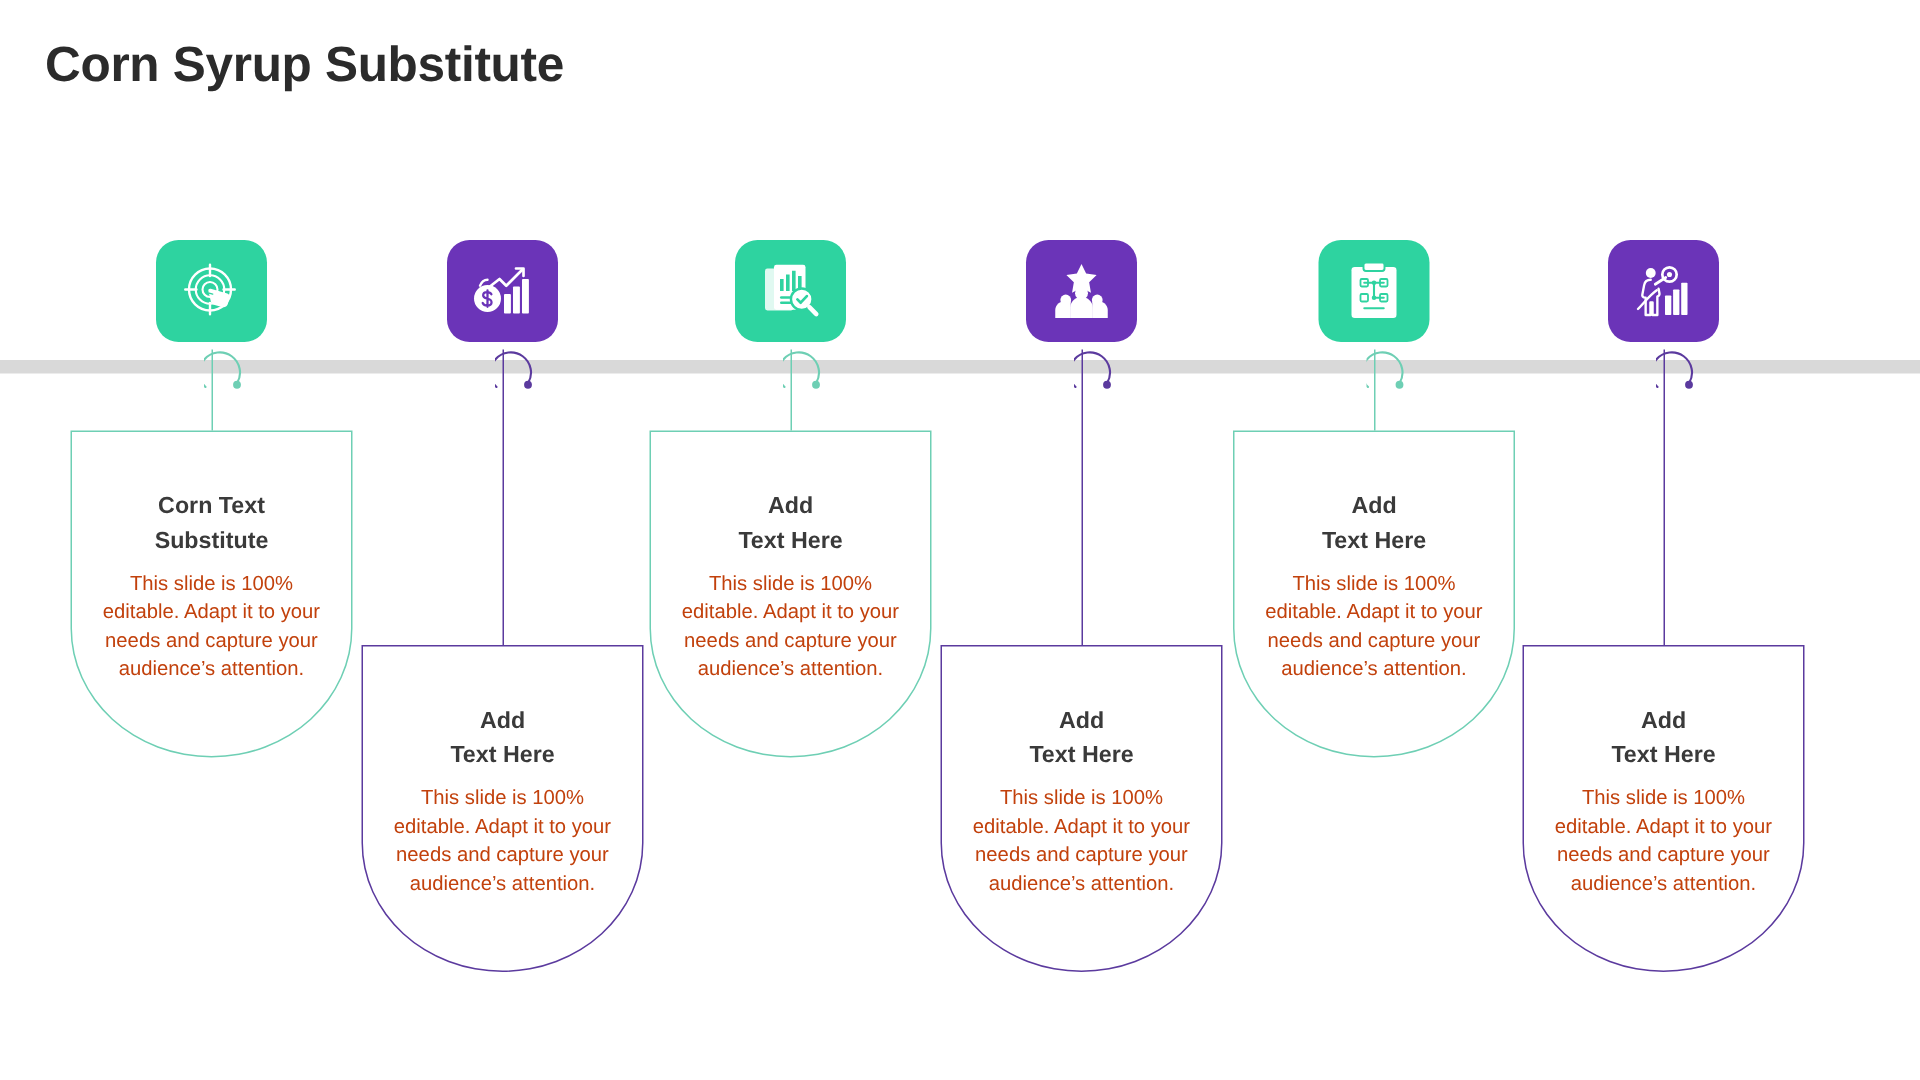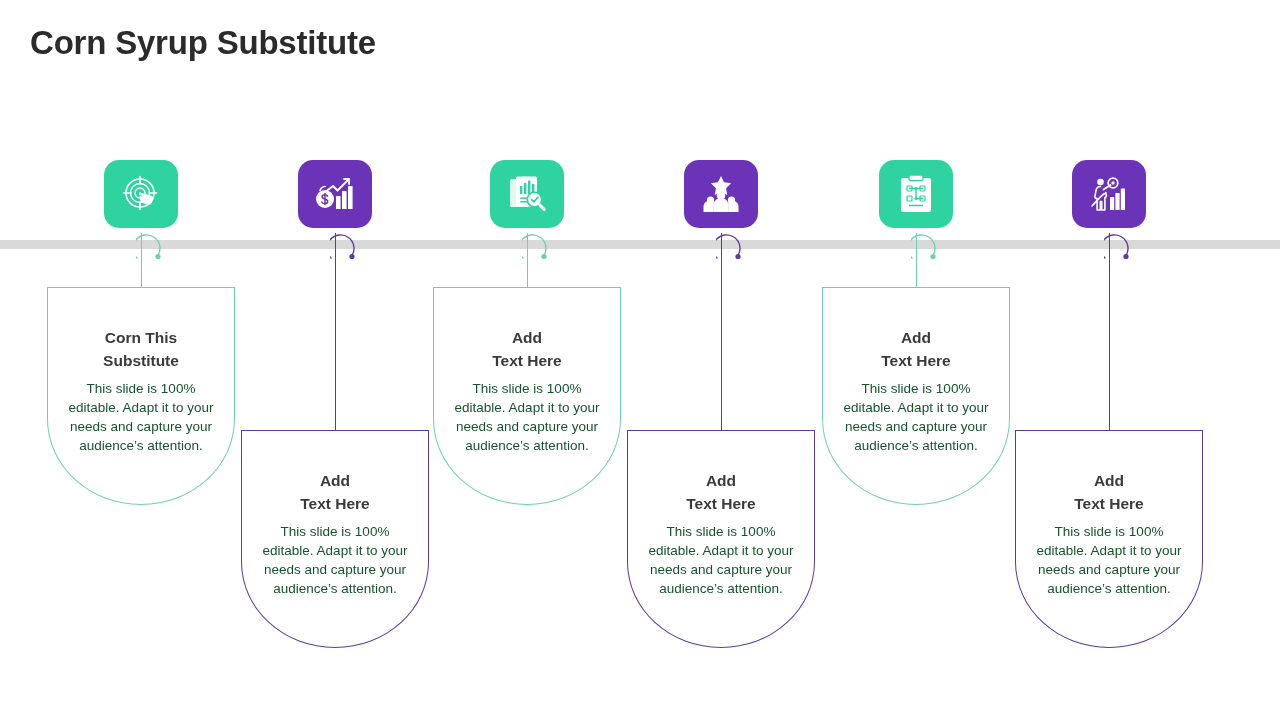--- a/index.html
+++ b/index.html
@@ -103,21 +103,21 @@
     font-weight: bold;
     color: #3a3a3a;
     text-align: center;
     line-height: 1.5;
     margin-top: 38px;
     padding: 0 12px;
     white-space: pre-line;
   }
   .shield-body {
     font-size: 13.5px;
-    color: #14532d;
+    color: #c2410c;
     text-align: center;
     line-height: 1.43;
     margin-top: 6px;
     padding: 0 20px;
   }
 </style>
 </head>
 <body>
 
 <div class="slide-title">Corn Syrup Substitute</div>
@@ -135,21 +135,21 @@
     <path d="M19.5 18.5c-.9-.3-1.8.4-1.6 1.3l1.7 7.4c.2 1 .9 1.6 1.9 1.9l5.5 1.6c1.9.5 3.6-.6 4-2.4l.9-4.3c.2-1-.4-2-1.4-2.3l-11-3.2z" fill="#fff"></path>
     <path d="M20.8 22.1l-2.4-.7" stroke="#2ed3a0" stroke-width="0.9" stroke-linecap="round"></path>
   </svg>
       </div>
       <svg class="hook" viewBox="0 0 60 48">
         <path d="M1 30 A13.5 13.5 0 1 1 22 27.5" stroke="#6ecfb4" stroke-width="1.4" fill="none" stroke-linecap="round"></path>
         <circle cx="22" cy="28.5" r="2.6" fill="#6ecfb4"></circle>
       </svg>
       <div class="stem" style="background: rgb(110, 207, 180); top: 233px; height: 54px;"></div>
       <div class="shield shield-up" style="border-color: rgb(110, 207, 180);">
-        <div class="shield-heading">Corn This
+        <div class="shield-heading">Corn Text
 Substitute</div>
         <div class="shield-body">This slide is 100% editable. Adapt it to your needs and capture your audience’s attention.</div>
       </div>
     </div>
     <div class="stage" style="left: 235px;">
       <div class="icon-tile" style="background: rgb(107, 52, 184);">
         <svg width="42" height="38" viewBox="0 0 42 38" fill="none">
     <rect x="22" y="21" width="4.6" height="13" fill="#fff" rx="0.6"></rect>
     <rect x="28" y="16" width="4.6" height="18" fill="#fff" rx="0.6"></rect>
     <rect x="34" y="11" width="4.6" height="23" fill="#fff" rx="0.6"></rect>

